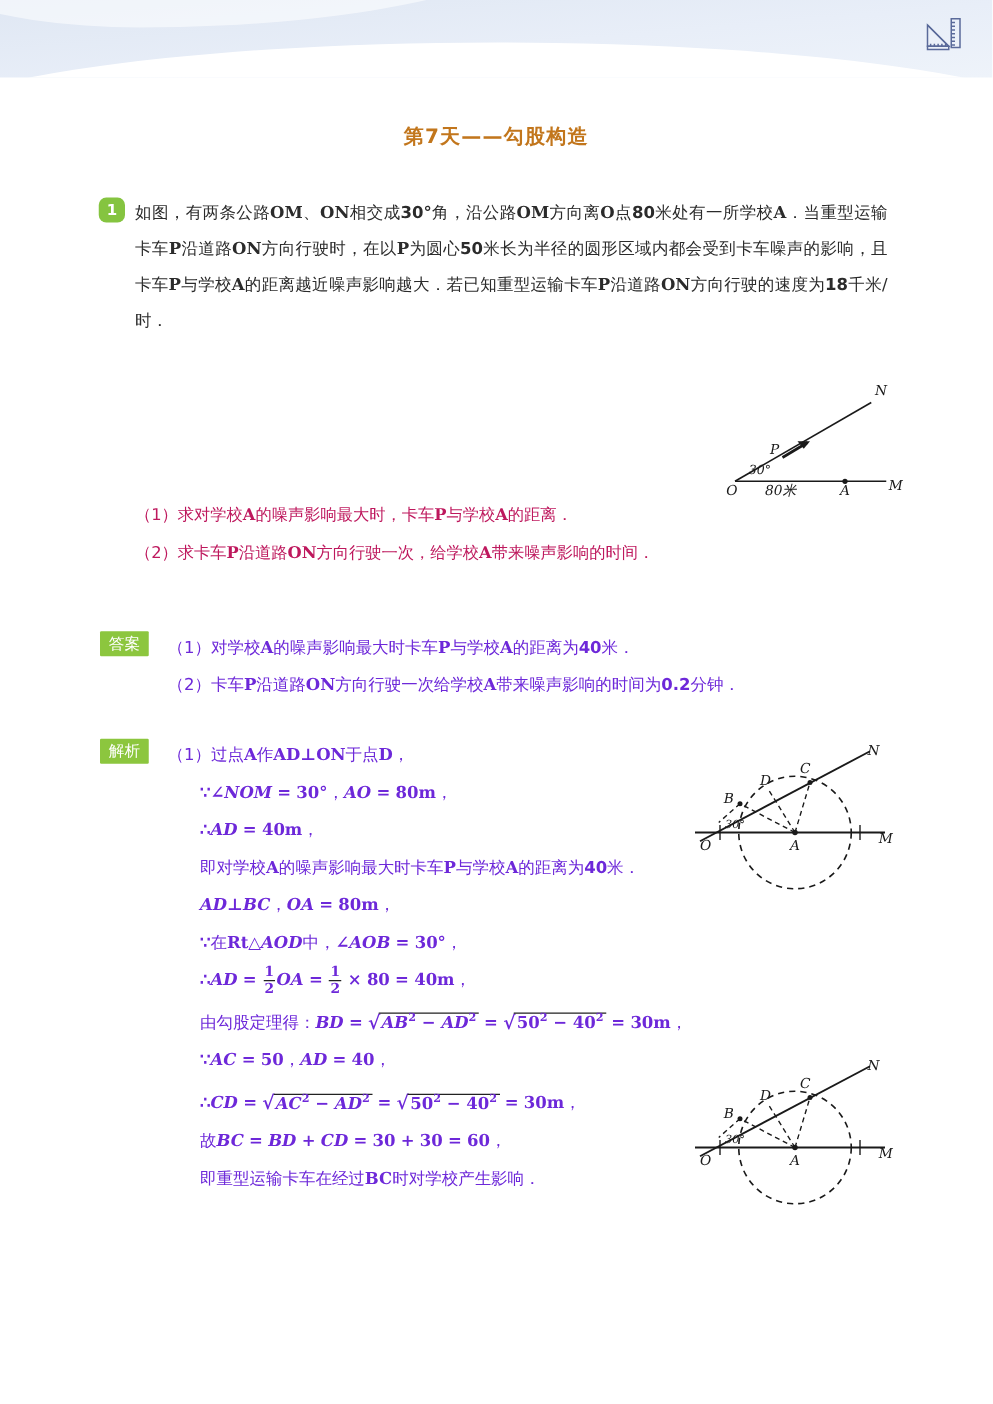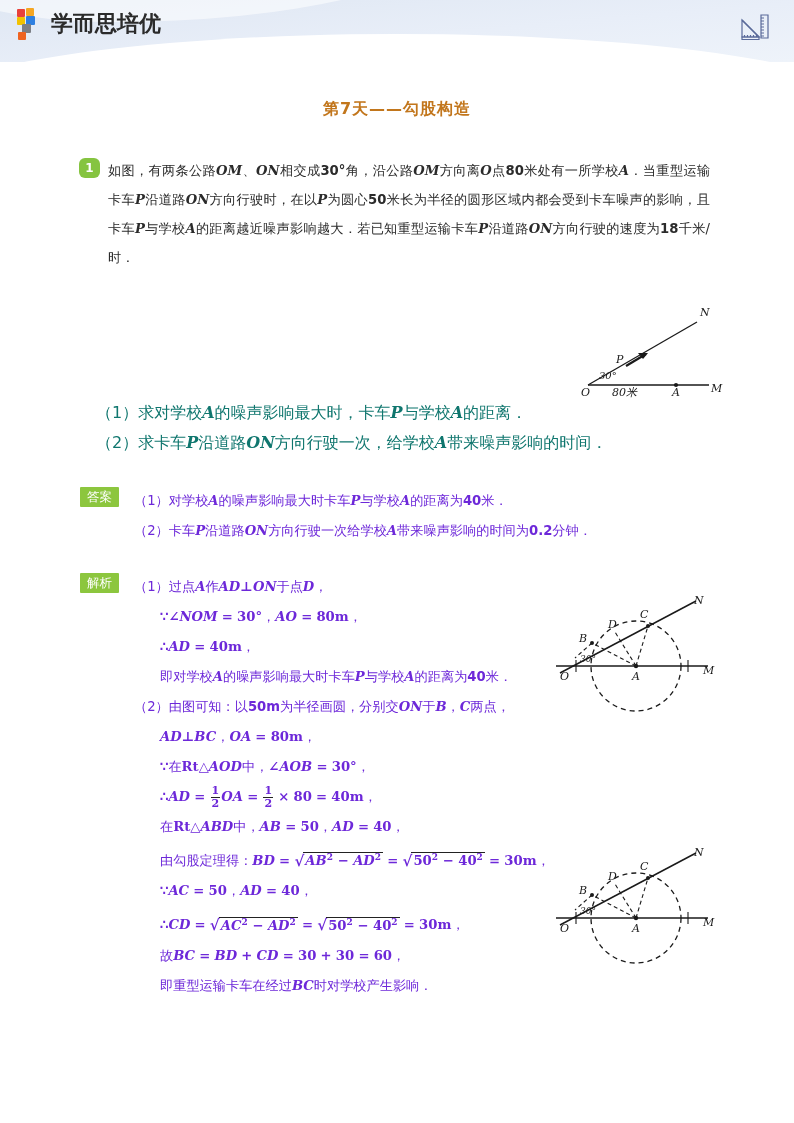--- a/index.html
+++ b/index.html
@@ -89,29 +89,29 @@
     display:flex;align-items:center;justify-content:center;
     box-sizing:border-box;
   }
   .qtext{
     margin-left:28px;
     font-size:13.2px;
     line-height:29px;
     text-align:justify;
     color:#2b2b2b;
   }
-  b.v{font-family:"DejaVu Serif","Liberation Serif",serif;font-style:italic;font-weight:bold;}
+  b.v{font-family:"DejaVu Serif","Liberation Serif",serif;font-weight:bold;}
   b.n{font-weight:bold;}
 
   
   .sub{
-    margin-left:16px;
-    font-size:16px;
+    margin-left:28px;
+    font-size:13px;
     line-height:30px;
-    color:#0f766e;
+    color:#be185d;
   }
 
   
   .sec{position:relative;margin-top:26px;min-height:20px;}
   .sec-label{
     position:absolute;left:0;top:1px;
     background:#8cc63e;color:#fff;
     font-size:12.5px;
     padding:2px 7px 3px 7px;
     line-height:15px;
@@ -143,31 +143,20 @@
   .fig3{position:absolute;right:76px;top:846px;}
   svg text{font-family:"DejaVu Serif","Liberation Serif",serif;font-style:italic;}
 </style>
 </head>
 <body>
 
 <div class="header">
   <div class="swoop2"></div>
   <div class="swoop"></div>
 
-  <div class="brand">
-    <span class="logo-mark">
-      <i class="lm1"></i>
-        <i class="lm2"></i>
-        <i class="lm3"></i>
-      <i class="lm4"></i>
-        <i class="lm5"></i>
-        <i class="lm6"></i>
-    </span>
-    <span class="brand-text">学而思培优</span>
-  </div>
 
   <span class="ruler-icon">
     <svg width="34" height="34" viewBox="0 0 34 34">
       <g fill="none" stroke="#5a6a9a" stroke-width="1.2">
         <path d="M4 27 L21 27 L4 10 Z"></path>
         <path d="M4 27 L21 27 L21 29.5 L4 29.5 Z"></path>
         <path d="M4 10 L21 27"></path>
         <path d="M23 5 L30 5 L30 28 L23 28 Z"></path>
         <path d="M23 8 h3 M23 11 h3 M23 14 h3 M23 17 h3 M23 20 h3 M23 23 h3 M23 26 h3"></path>
         <path d="M6.5 27 v-2 M9.5 27 v-2 M12.5 27 v-2 M15.5 27 v-2 M18.5 27 v-2"></path>
@@ -189,21 +178,21 @@
 
   <div style="height:126px"></div>
 
   <div class="sub">
     （1）求对学校<b class="v">A</b>的噪声影响最大时，卡车<b class="v">P</b>与学校<b class="v">A</b>的距离．
   </div>
   <div class="sub">
     （2）求卡车<b class="v">P</b>沿道路<b class="v">ON</b>方向行驶一次，给学校<b class="v">A</b>带来噪声影响的时间．
   </div>
 
-  <div class="sec" style="margin-top:28px">
+  <div class="sec" style="margin-top:46px">
     <div class="sec-label">答案</div>
     <div class="sec-body">
       <div>（1）对学校<b class="v">A</b>的噪声影响最大时卡车<b class="v">P</b>与学校<b class="v">A</b>的距离为<b class="n">40</b>米．</div>
       <div>（2）卡车<b class="v">P</b>沿道路<b class="v">ON</b>方向行驶一次给学校<b class="v">A</b>带来噪声影响的时间为<b class="n">0.2</b>分钟．</div>
     </div>
   </div>
 
   <div class="sec" style="">
     <div class="sec-label">解析</div>
     <div class="sec-body">
@@ -214,37 +203,31 @@
       <div class="ind">
         <span class="m">∵</span><span class="m">∠</span><span class="mi">NOM</span> <span class="m">=</span> <span class="m">30°</span>，<span class="mi">AO</span> <span class="m">=</span> <span class="m">80</span><span class="m">m</span>，
       </div>
       <div class="ind">
         <span class="m">∴</span><span class="mi">AD</span> <span class="m">=</span> <span class="m">40</span><span class="m">m</span>，
       </div>
       <div class="ind">
         即对学校<b class="v">A</b>的噪声影响最大时卡车<b class="v">P</b>与学校<b class="v">A</b>的距离为<b class="n">40</b>米．
       </div>
 
-      <div>
-        （2）由图可知：以<b class="n">50m</b>为半径画圆，分别交<b class="v">ON</b>于<b class="v">B</b>，<b class="v">C</b>两点，
-      </div>
       <div class="ind">
         <span class="mi">AD</span><span class="m">⊥</span><span class="mi">BC</span>，<span class="mi">OA</span> <span class="m">=</span> <span class="m">80m</span>，
       </div>
       <div class="ind">
         <span class="m">∵</span>在<span class="m">Rt</span><span class="m">△</span><span class="mi">AOD</span>中，<span class="m">∠</span><span class="mi">AOB</span> <span class="m">=</span> <span class="m">30°</span>，
       </div>
       <div class="ind">
         <span class="m">∴</span><span class="mi">AD</span> <span class="m">=</span>
         <span class="frac"><span class="num">1</span><span class="den">2</span></span><span class="mi">OA</span>
         <span class="m">=</span> <span class="frac"><span class="num">1</span><span class="den">2</span></span>
         <span class="m">×</span> <span class="m">80</span> <span class="m">=</span> <span class="m">40m</span>，
-      </div>
-      <div class="ind">
-        在<span class="m">Rt</span><span class="m">△</span><span class="mi">ABD</span>中，<span class="mi">AB</span> <span class="m">=</span> <span class="m">50</span>，<span class="mi">AD</span> <span class="m">=</span> <span class="m">40</span>，
       </div>
       <div class="ind">
         由勾股定理得：<span class="mi">BD</span> <span class="m">=</span>
         <span class="sqrt"><span class="rad">√</span><span class="bar"><span class="mi">AB</span><sup class="e">2</sup> <span class="m">−</span> <span class="mi">AD</span><sup class="e">2</sup></span></span>
         <span class="m">=</span>
         <span class="sqrt"><span class="rad">√</span><span class="bar"><span class="m">50</span><sup class="e">2</sup> <span class="m">−</span> <span class="m">40</span><sup class="e">2</sup></span></span>
         <span class="m">=</span> <span class="m">30m</span>，
       </div>
       <div class="ind">
         <span class="m">∵</span><span class="mi">AC</span> <span class="m">=</span> <span class="m">50</span>，<span class="mi">AD</span> <span class="m">=</span> <span class="m">40</span>，

